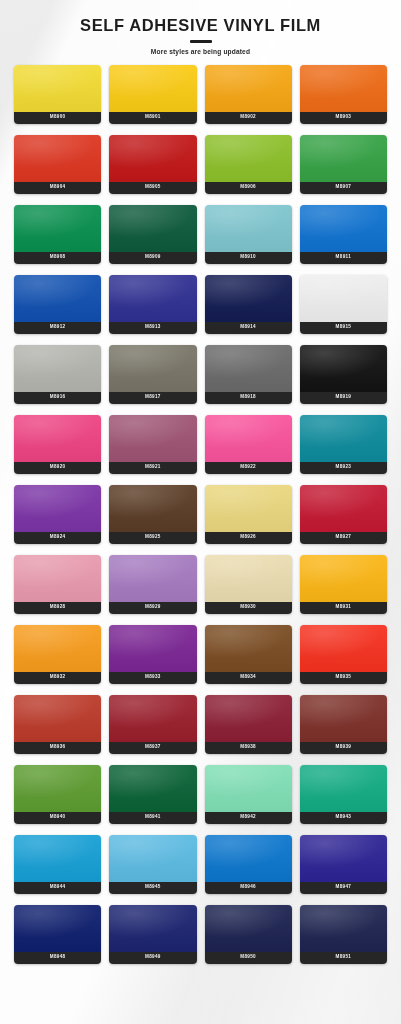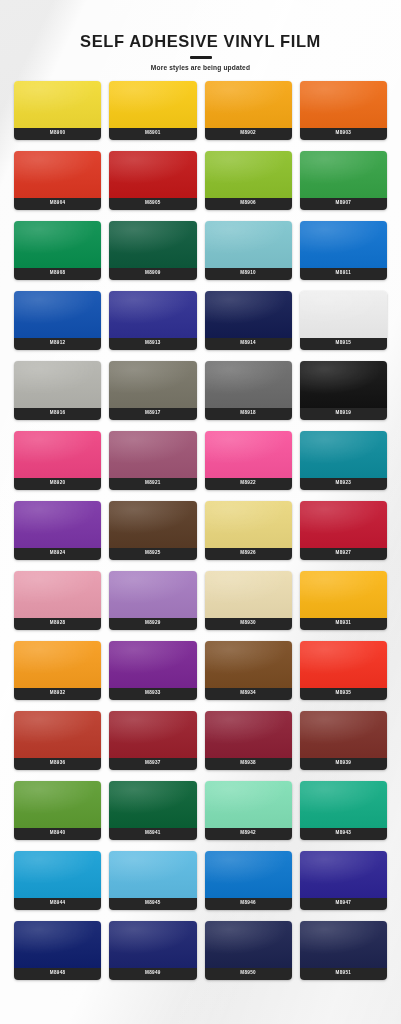--- a/index.html
+++ b/index.html
@@ -60,21 +60,20 @@
     padding-top: 16px;
     text-align: center;
   }
 
   .title {
     font-size: 16.5px;
     font-weight: bold;
     letter-spacing: 0.6px;
     color: #1d1d1d;
     line-height: 1.1;
-    margin-top: 16px;
   }
 
   .title-rule {
     width: 22px;
     height: 2.5px;
     background: #1d1d1d;
     margin: 6px auto 5px auto;
     border-radius: 1px;
   }
 

